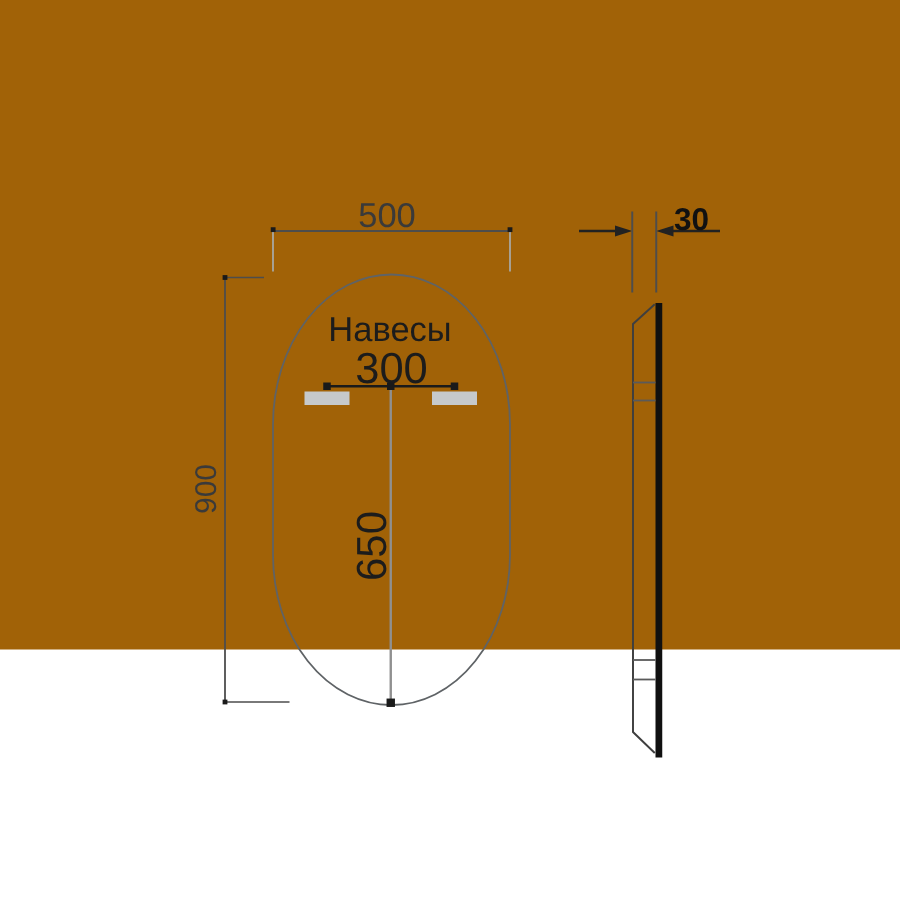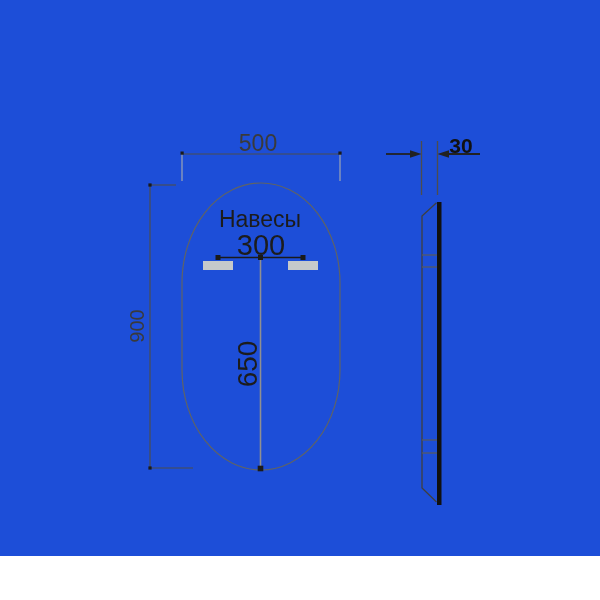--- a/index.html
+++ b/index.html
@@ -6,22 +6,22 @@
     margin: 0;
     padding: 0;
     background: #ffffff;
     width: 600px;
     height: 600px;
     overflow: hidden;
   }
   .canvas {
     position: relative;
     width: 600px;
-    height: 556px;
-    background: #1d4ed8;
+    height: 433px;
+    background: #a16207;
   }
   svg {
     display: block;
     font-family: "Liberation Sans", sans-serif;
   }
   .dim-text {
     fill: #3a3a3a;
     font-family: "Liberation Sans", sans-serif;
   }
   .label-text {

